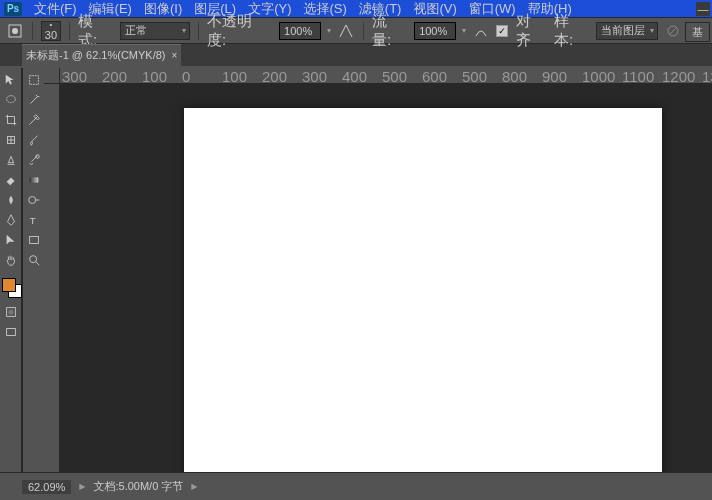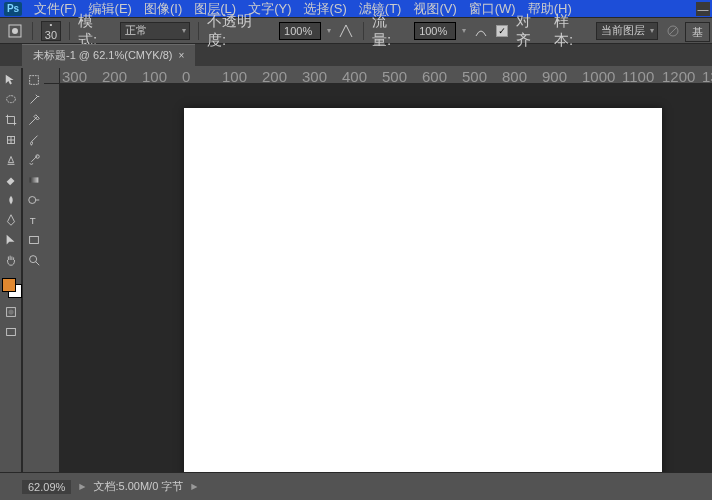--- a/index.html
+++ b/index.html
@@ -11,21 +11,21 @@
 .optbar{height:26px;background:#535353;border-bottom:1px solid #282828;display:flex;align-items:center;padding:0 6px;gap:6px}
 .opt-icon{width:18px;height:18px;display:flex;align-items:center;justify-content:center;border:1px solid transparent}
 .opt-sep{width:1px;height:18px;background:#3a3a3a;margin:0 2px}
 .opt-label{font-size:15px;margin-right:2px}
 .opt-select{background:#3f3f3f;border:1px solid #282828;padding:1px 4px;min-width:50px;height:18px;display:flex;align-items:center;position:relative}
 .opt-select::after{content:"▾";position:absolute;right:3px;font-size:8px;color:#999}
 .opt-input{background:#3f3f3f;border:1px solid #000000;padding:1px 4px;width:42px;height:18px;display:flex;align-items:center}
 .opt-chk{width:12px;height:12px;border:1px solid #999;background:#ccc;display:inline-flex;align-items:center;justify-content:center;color:#000;font-size:9px;margin-right:2px}
 .opt-btn-right{background:#535353;border:1px solid #282828;padding:2px 6px;position:absolute;right:2px;top:22px;height:20px;display:flex;align-items:center}
 .tabbar{height:22px;background:#3a3a3a;display:flex;align-items:flex-end;padding-left:22px}
-.doc-tab{background:#535353;padding:3px 11px;border-top:1px solid #6a6a6a;font-size:10px;display:flex;align-items:center}
+.doc-tab{background:#535353;padding:3px 4px;border-top:1px solid #6a6a6a;font-size:10px;display:flex;align-items:center}
 .doc-close{margin-left:6px;font-size:10px;cursor:pointer}
 .workspace{position:absolute;left:0;top:68px;right:0;bottom:16px;display:flex}
 .toolbar{width:22px;background:#535353;border-right:1px solid #282828;display:flex;flex-direction:column;padding-top:2px}
 .toolbar.right{border-right:none;border-left:1px solid #282828}
 .tool{width:20px;height:20px;margin:0 auto;display:flex;align-items:center;justify-content:center;cursor:pointer;position:relative}
 .tool svg{width:14px;height:14px}
 .tool-colors{margin-top:8px;position:relative;height:24px}
 .fg-color{position:absolute;left:2px;top:0;width:14px;height:14px;background:#e08830;border:1px solid #000;z-index:2}
 .bg-color{position:absolute;left:8px;top:6px;width:14px;height:14px;background:#fff;border:1px solid #000}
 .canvas-area{flex:1;background:#282828;position:relative;overflow:hidden}

